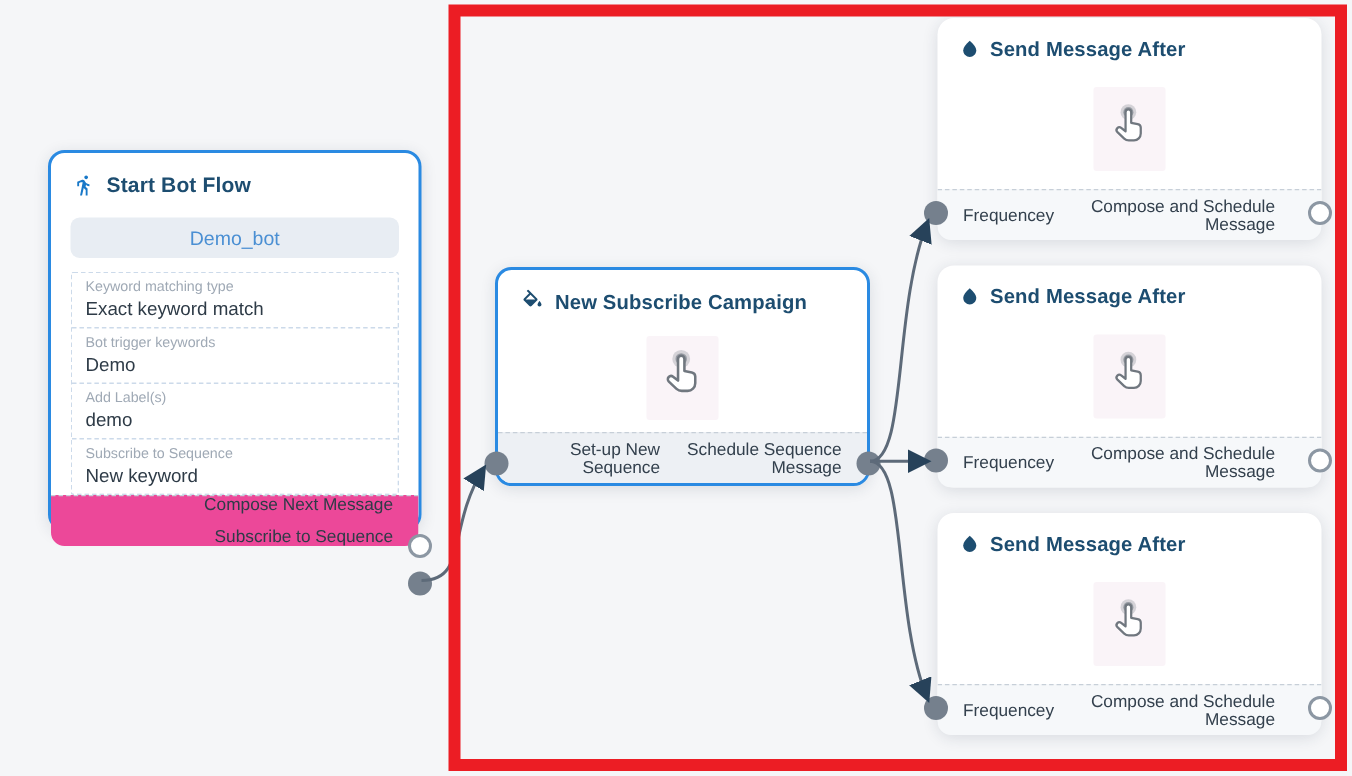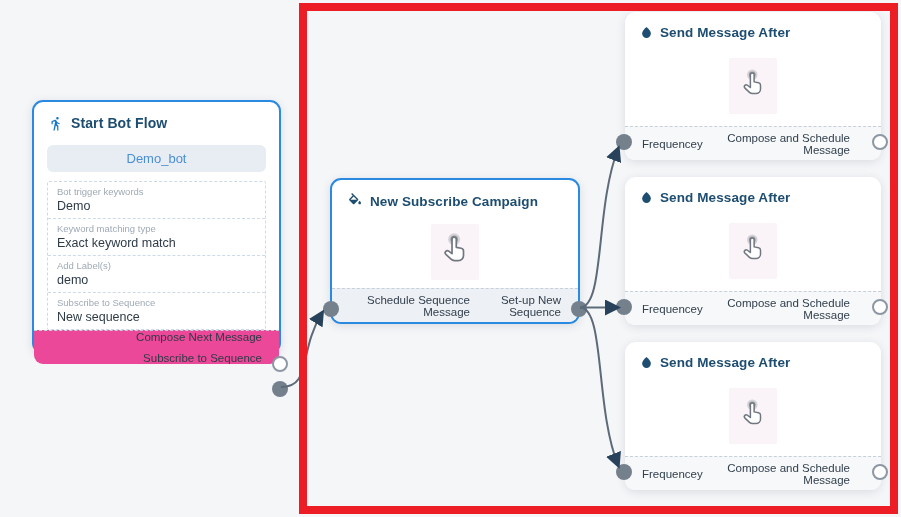--- a/index.html
+++ b/index.html
@@ -114,34 +114,34 @@
       <span class="hdr-icon">
         <svg width="15" height="15" viewBox="0 0 24 24" fill="#1878c8">
             <path d="M13.5 5.5c1.1 0 2-.9 2-2s-.9-2-2-2-2 .9-2 2 .9 2 2 2zM9.8 8.9L7 23h2.1l1.8-8 2.1 2v6h2v-7.5l-2.1-2 .6-3C12.8 12 14.8 13 17 13v-2c-1.9 0-3.5-1-4.3-2.4l-1-1.6c-.4-.6-1-1-1.7-1-.3 0-.5.1-.8.1L4 8.3V13h2V9.6l1.8-.7"></path>
           </svg>
       </span>
       <span class="node-title">Start Bot Flow</span>
     </div>
     <div class="pill">Demo_bot</div>
     <div class="fields">
       <div class="field">
+        <div class="f-label">Keyword matching type</div>
+        <div class="f-value">Exact keyword match</div>
+      </div>
+      <div class="field">
         <div class="f-label">Bot trigger keywords</div>
         <div class="f-value">Demo</div>
       </div>
       <div class="field">
-        <div class="f-label">Keyword matching type</div>
-        <div class="f-value">Exact keyword match</div>
-      </div>
-      <div class="field">
         <div class="f-label">Add Label(s)</div>
         <div class="f-value">demo</div>
       </div>
       <div class="field">
         <div class="f-label">Subscribe to Sequence</div>
-        <div class="f-value">New sequence</div>
+        <div class="f-value">New keyword</div>
       </div>
     </div>
     <div class="node-footer start-footer">
       <span class="out-label">Compose Next Message</span>
       <span class="out-label">Subscribe to Sequence</span>
     </div>
     <div class="port open" style="right:-9px; top:254px;"></div>
     <div class="port filled" style="right:-9px; top:279px;"></div>
   </div>
 
@@ -157,22 +157,22 @@
     <div class="hand-wrap">
       <div class="hand-tile">
         <svg width="34" height="42" viewBox="0 0 40 48">
           <circle cx="19" cy="9" r="7" fill="#8d939b" opacity="0.35"></circle>
           <circle cx="19" cy="9" r="4.5" fill="#8d939b" opacity="0.85"></circle>
           <path d="M16.5 9c0-1.4 1.1-2.5 2.5-2.5S21.5 7.6 21.5 9v9.5l5.8 1.1c1.6.3 2.7 1.7 2.7 3.3v5.2c0 3.3-2.7 6-6 6h-4.6c-1.5 0-3-.6-4.1-1.6l-6-5.7c-1-1-1.1-2.6-.1-3.6.9-.9 2.4-1 3.4-.2l3.9 3V9z" fill="#ffffff" stroke="#70777f" stroke-width="2" stroke-linejoin="round"></path>
         </svg>
       </div>
     </div>
     <div class="node-footer mid-footer">
+      <span class="out-label">Set-up New Sequence</span>
       <span class="out-label">Schedule Sequence Message</span>
-      <span class="out-label">Set-up New Sequence</span>
     </div>
     <div class="port filled" style="left:-9px; top:121px;"></div>
     <div class="port filled" style="right:-9px; top:121px;"></div>
   </div>
 
   <div class="node" style="left:625px; top:12px; width:256px; height:148px;">
     <div class="node-header">
       <span class="hdr-icon">
         <svg width="13" height="15" viewBox="0 0 24 24" fill="#1d4d70">
             <path d="M12 2c-5.33 4.55-8 8.48-8 11.8 0 4.98 3.8 8.2 8 8.2s8-3.22 8-8.2C20 10.48 17.33 6.55 12 2z"></path>

